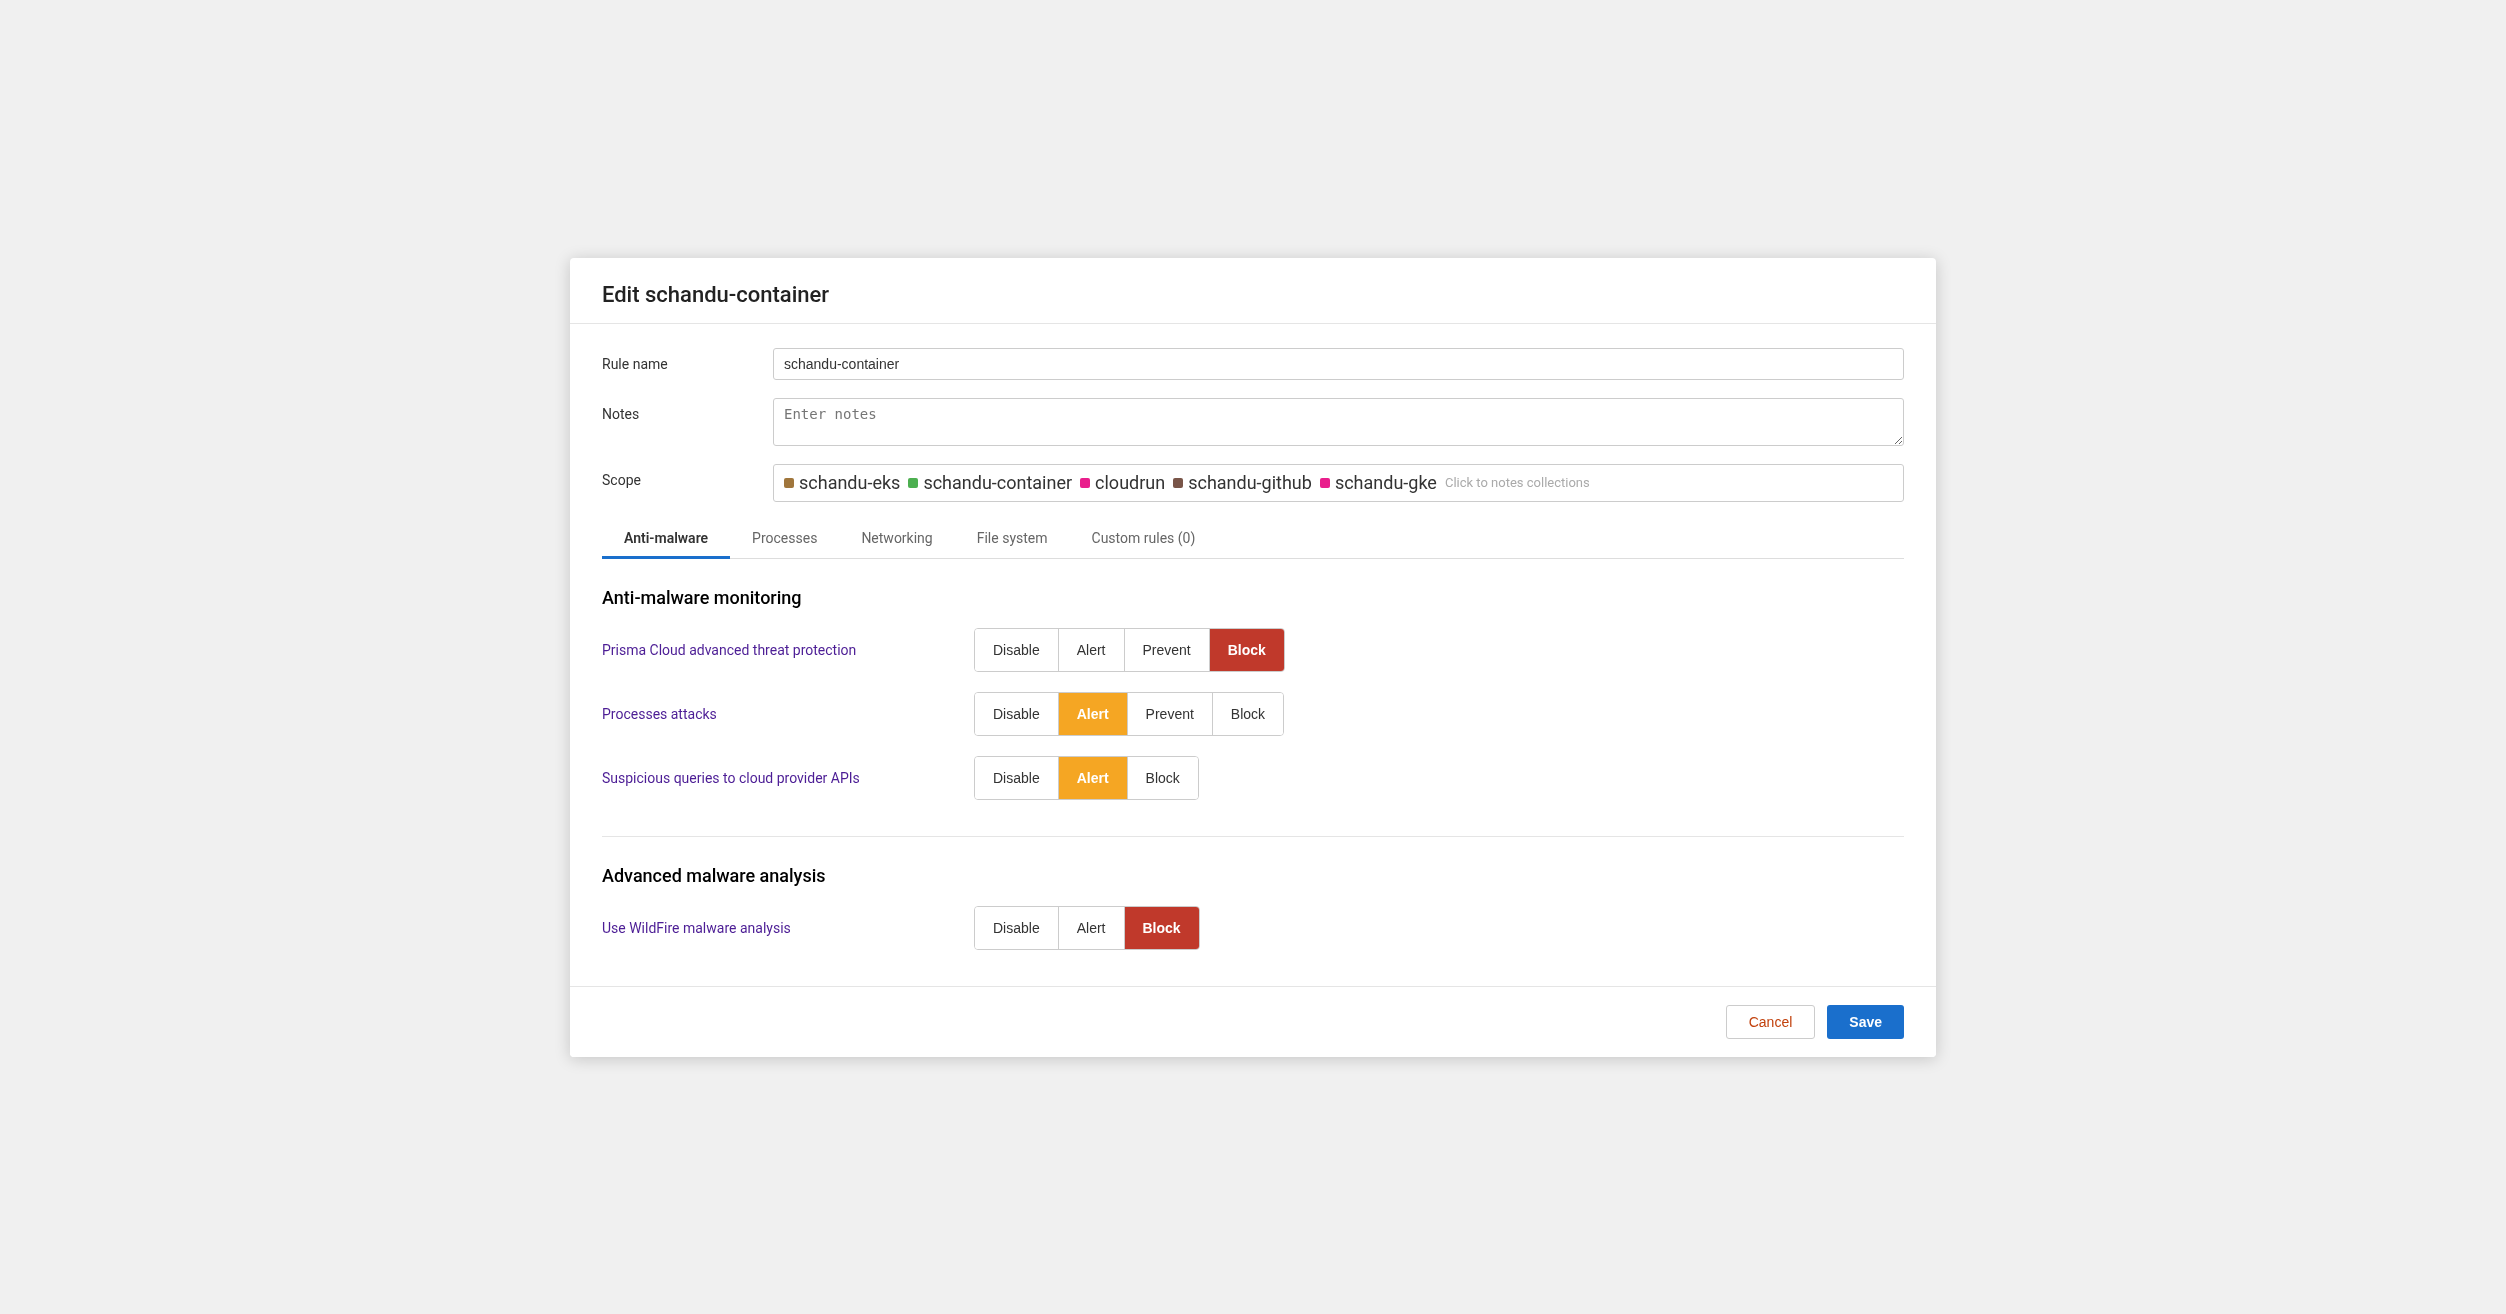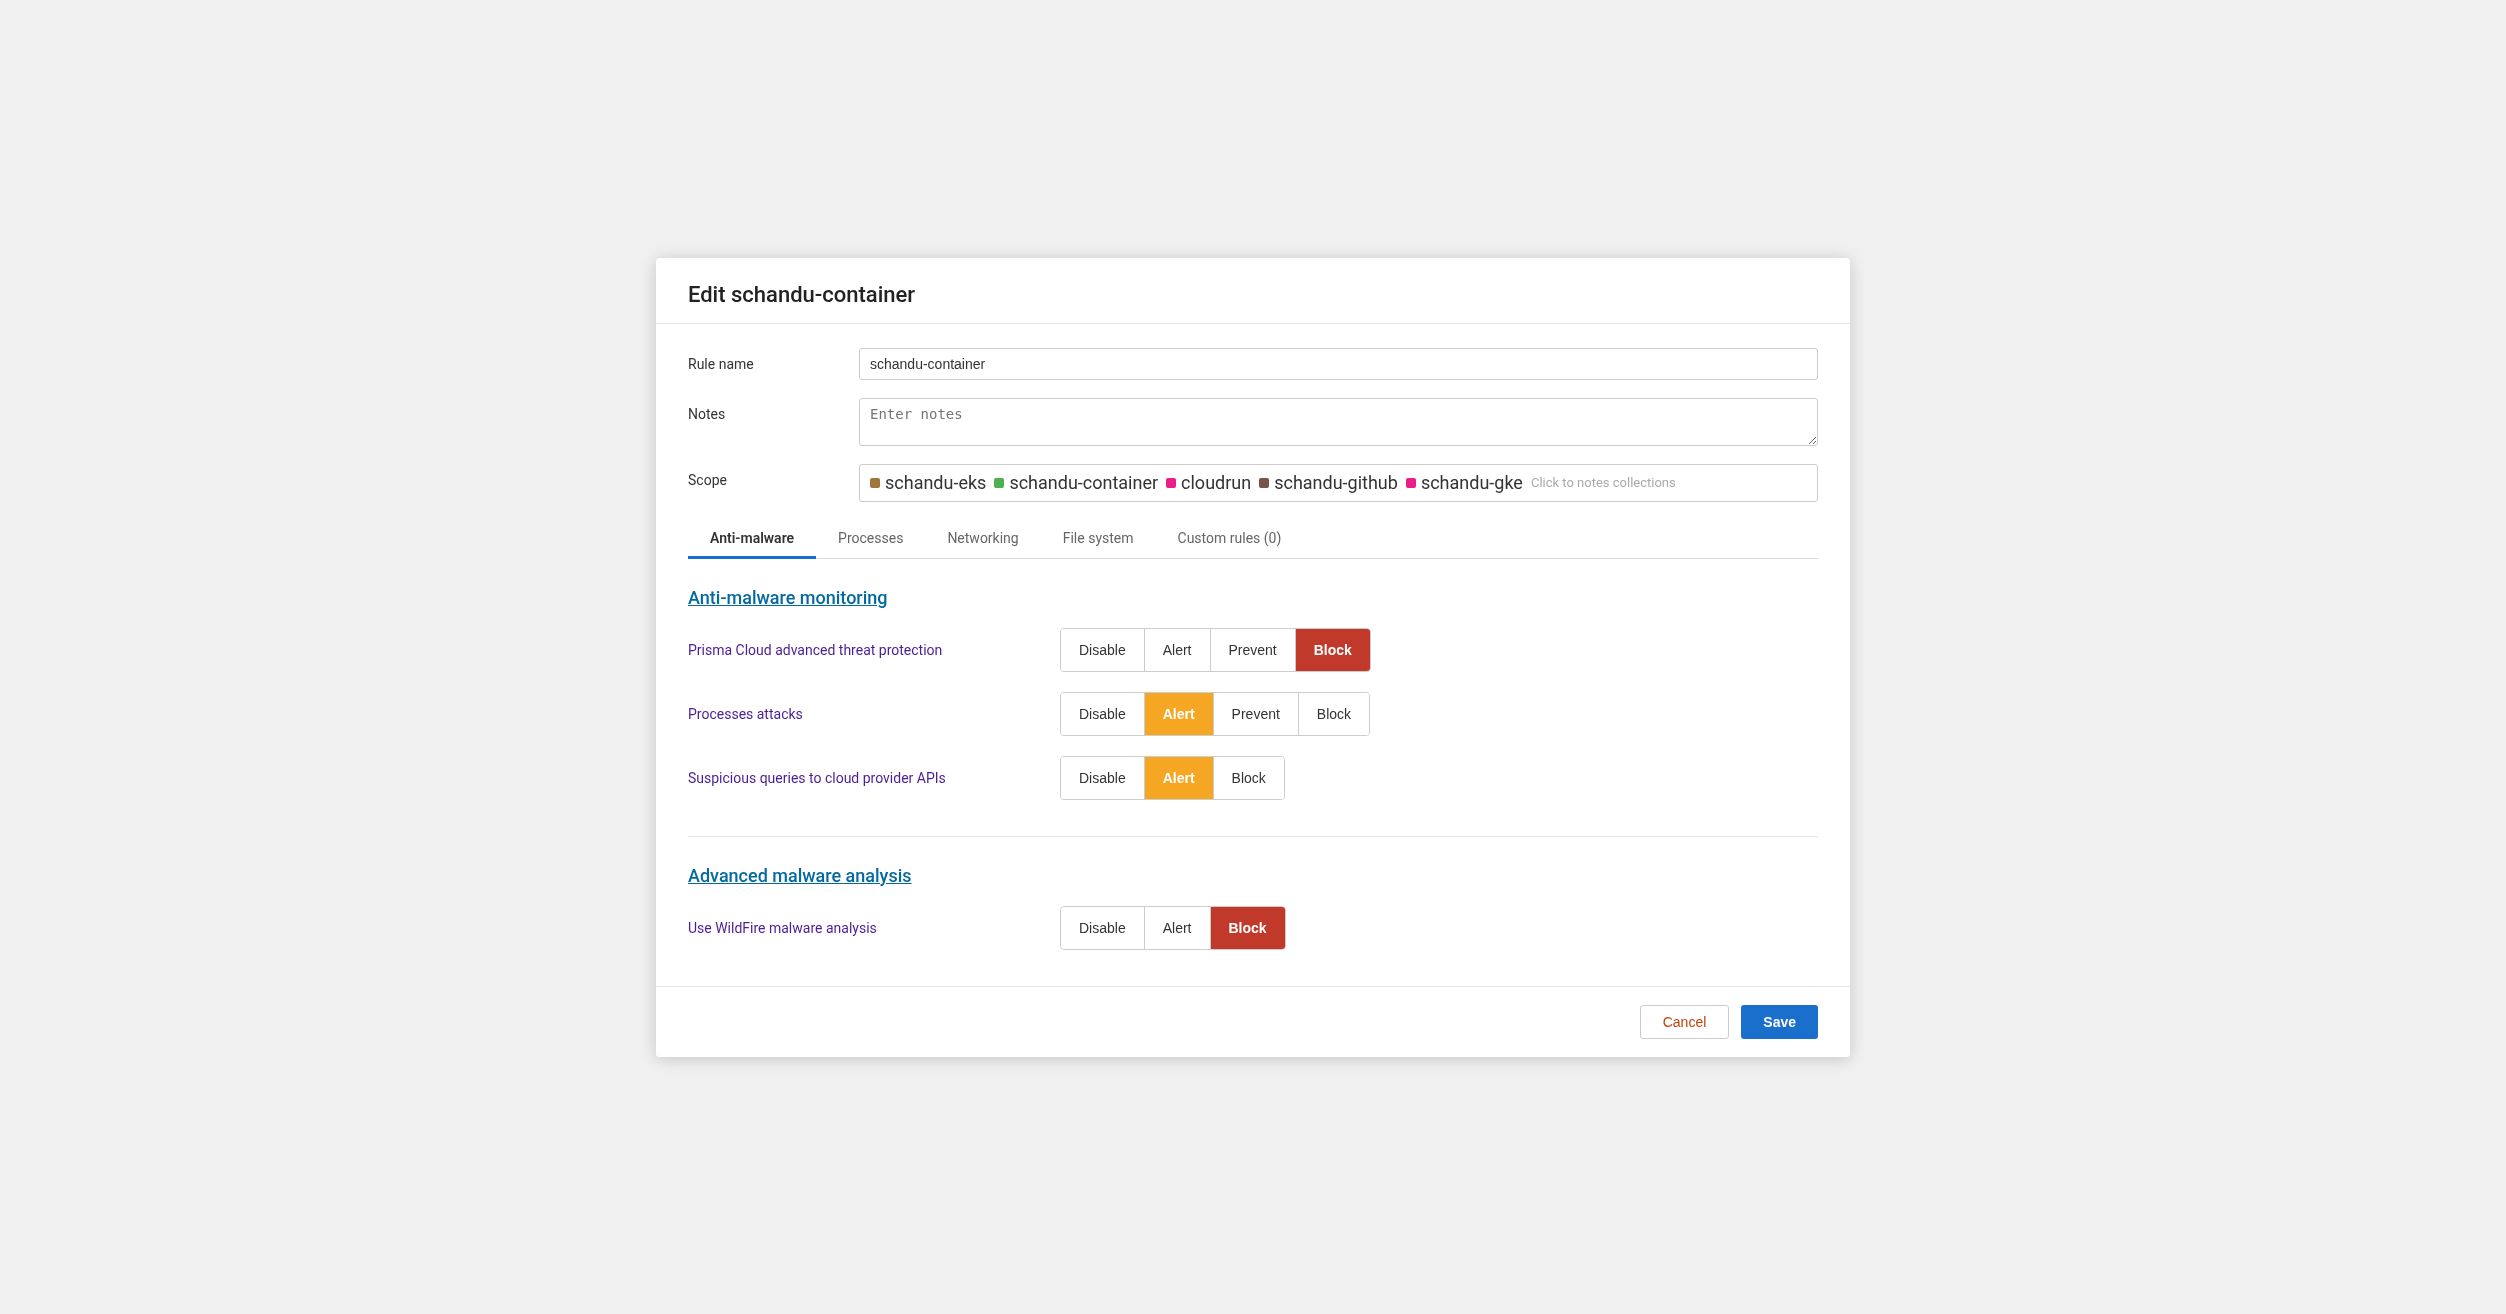--- a/index.html
+++ b/index.html
@@ -9,21 +9,21 @@
       display: flex;
       justify-content: center;
       align-items: center;
       min-height: 100vh;
       padding: 20px;
     }
     .modal {
       background: #fff;
       border-radius: 4px;
       box-shadow: 0 2px 16px rgba(0,0,0,0.18);
-      width: 1194px;
+      width: 1366px;
       max-width: 100%;
       overflow: hidden;
     }
     .modal-header {
       padding: 24px 32px 16px 32px;
       border-bottom: 1px solid #e5e5e5;
     }
     .modal-title {
       font-size: 22px;
       font-weight: 500;
@@ -107,23 +107,22 @@
       color: #333;
       font-weight: 600;
       border-bottom: 3px solid #1a6fcc;
     }
     .section {
       padding: 28px 0 16px 0;
     }
     .section-title {
       font-size: 18px;
       font-weight: 500;
-      color: #0369a1;
+      color: #000000;
       margin-bottom: 20px;
-      text-decoration: underline;
     }
     .setting-row {
       display: flex;
       align-items: center;
       margin-bottom: 20px;
       gap: 32px;
     }
     .setting-label {
       width: 340px;
       min-width: 340px;

